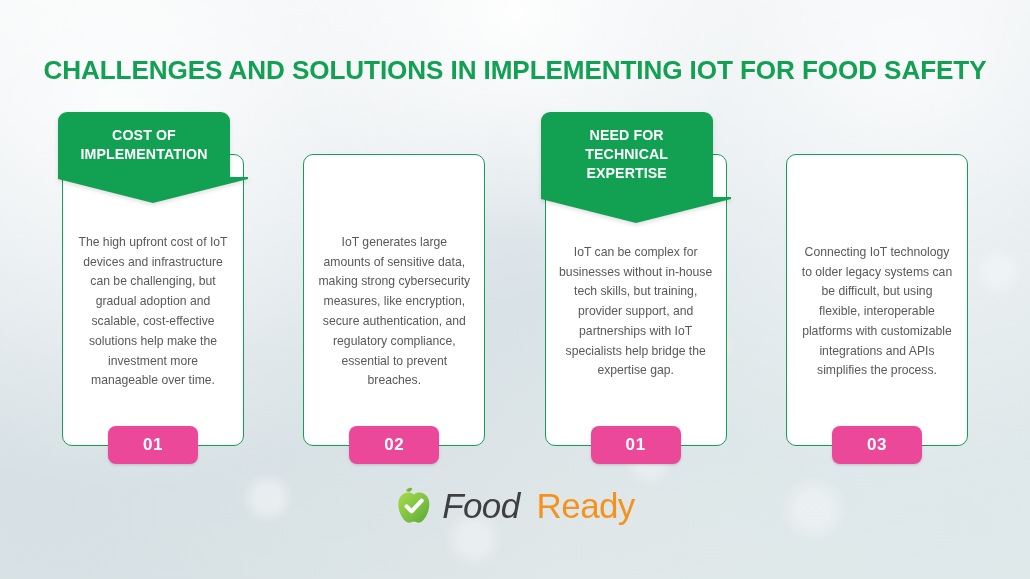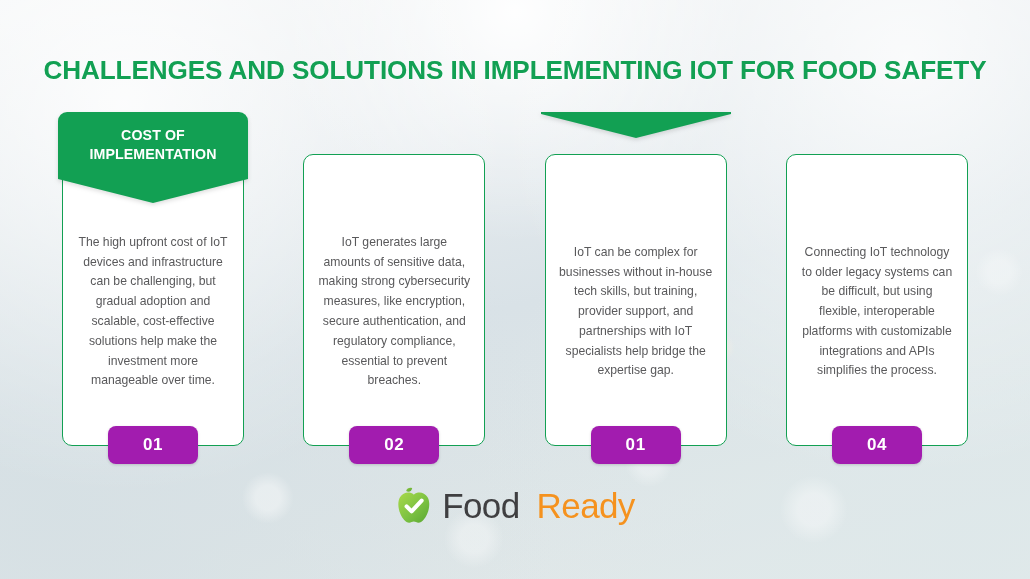--- a/index.html
+++ b/index.html
@@ -90,21 +90,21 @@
     font-size:12.2px;
     line-height:1.62;
     color:#59595b;
     font-family:"Liberation Sans", sans-serif;
   }
 
   
   .header{
     position:absolute;
     top:0; left:-4px;
-    width:190px;
+    width:172px;
     z-index:3;
     filter:drop-shadow(0 2px 2px rgba(0,0,0,.13));
   }
   .header-plate{
     position:relative;
     background:#12a053;
     border-radius:9px 9px 0 0;
     padding:14px 8px 13px;
     text-align:center;
   }
@@ -124,21 +124,21 @@
   }
 
   
   .badge{
     position:absolute;
     left:50%;
     transform:translateX(-50%);
     bottom:-19px;
     z-index:4;
     width:90px; height:38px;
-    background:#a21caf;
+    background:#ec4899;
     border-radius:8px;
     display:flex;
     align-items:center;
     justify-content:center;
     box-shadow:0 1px 3px rgba(0,0,0,.16);
   }
   .badge span{
     color:#ffffff;
     font-size:17px;
     font-weight:bold;
@@ -153,21 +153,21 @@
     display:flex;
     align-items:center;
     justify-content:center;
     gap:9px;
   }
   #logo .wordmark{
     font-size:35px;
     letter-spacing:-.6px;
     font-family:"Liberation Sans", sans-serif;
   }
-  #logo .w-food{ color:#3f3f41; }
+  #logo .w-food{ color:#3f3f41;font-style:italic; }
   #logo .w-ready{ color:#f5921e;padding-left:17px; }
 </style>
 </head>
 <body>
 
 <div id="stage">
 
   <div id="title">CHALLENGES AND SOLUTIONS IN IMPLEMENTING IOT FOR FOOD SAFETY</div>
 
   <div id="cards">
@@ -193,37 +193,40 @@
       <div class="body">
         <p>IoT generates large amounts of sensitive data, making strong cybersecurity measures, like encryption, secure authentication, and regulatory compliance, essential to prevent breaches.</p>
         <div class="badge">
           <span>02</span>
         </div>
       </div>
     </div>
 
     <div class="card">
       <div class="header">
+        <div class="header-plate">
+          <span>NEED FOR TECHNICAL EXPERTISE</span>
+        </div>
         <svg class="header-tail" viewBox="0 0 190 26" preserveAspectRatio="none">
           <path d="M0,0 L190,0 L190,2 L95,26 L0,2 Z" fill="#12a053"></path>
         </svg>
       </div>
       <div class="body">
         <p>IoT can be complex for businesses without in-house tech skills, but training, provider support, and partnerships with IoT specialists help bridge the expertise gap.</p>
         <div class="badge">
           <span>01</span>
         </div>
       </div>
     </div>
 
     <div class="card">
       <div class="body">
         <p>Connecting IoT technology to older legacy systems can be difficult, but using flexible, interoperable platforms with customizable integrations and APIs simplifies the process.</p>
         <div class="badge">
-          <span>04</span>
+          <span>03</span>
         </div>
       </div>
     </div>
 
   </div>
 
   <div id="logo">
     <svg width="38" height="40" viewBox="0 0 38 40">
       <defs>
         <linearGradient id="appleGrad" x1="0" y1="0" x2="1" y2="1">

